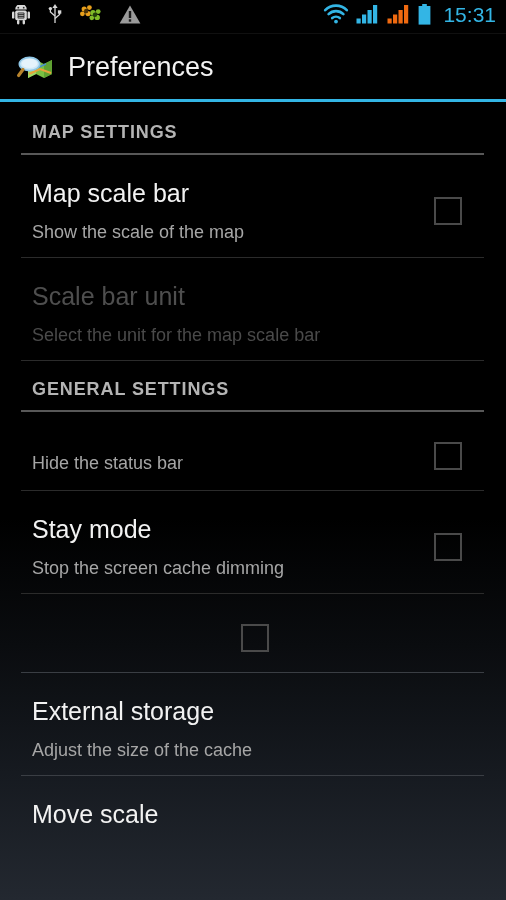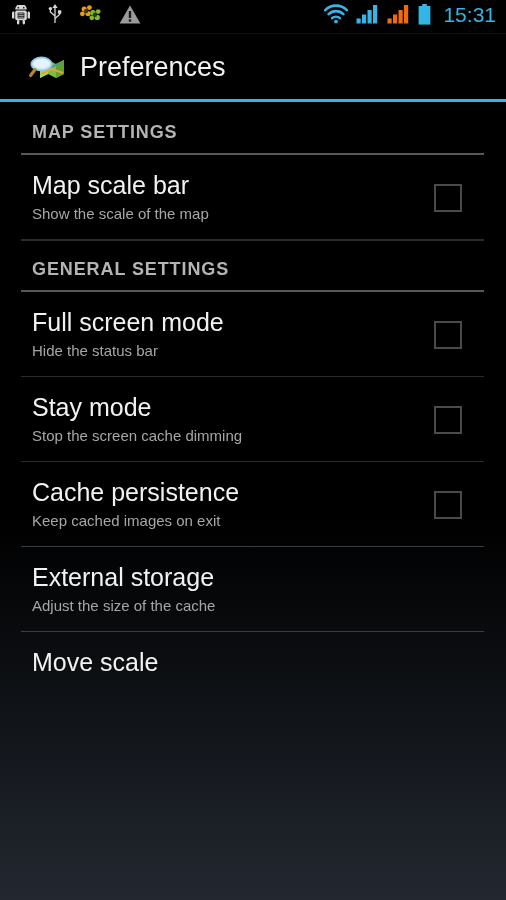--- a/index.html
+++ b/index.html
@@ -47,21 +47,21 @@
     font-family: "Liberation Sans", sans-serif;
   }
 
   
   #action-bar {
     position: relative;
     height: 65px;
     background: #000;
     display: flex;
     align-items: center;
-    padding-left: 28px;
+    padding-left: 16px;
   }
   #app-icon { width: 40px; height: 34px; display:block; }
   #action-title {
     color: #f2f2f2;
     font-size: 27px;
     line-height: 30px;
     margin-left: 12px;
     font-weight: normal;
   }
   #accent-line {
@@ -95,37 +95,37 @@
   .section-rule {
     height: 2px;
     background: #585858;
     margin: 4px 22px 0 21px;
   }
 
   .pref-item {
     position: relative;
     display: flex;
     align-items: center;
-    padding: 16px 32px 14px 32px;
+    padding: 24px 32px 14px 32px;
     min-height: 78px;
     justify-content: center;
   }
   .pref-text { flex: 1 1 auto; min-width: 0; }
   .pref-title {
     color: #f2f2f2;
     font-size: 25px;
     line-height: 29px;
     font-weight: normal;
     white-space: nowrap;
   }
   .pref-summary {
     color: #a6a6a6;
-    font-size: 15px;
+    font-size: 18px;
     line-height: 22px;
-    margin-top: 3px;
+    margin-top: 13px;
     white-space: nowrap;
   }
   .pref-item.disabled .pref-title { color: #4e4e4e; }
   .pref-item.disabled .pref-summary { color: #4a4a4a; }
 
   .checkbox {
     flex: 0 0 auto;
     width: 28px;
     height: 28px;
     border: 2px solid #4a4a4a;
@@ -297,51 +297,52 @@
 
     <div class="pref-item">
       <div class="pref-text">
         <div class="pref-title">Map scale bar</div>
         <div class="pref-summary">Show the scale of the map</div>
       </div>
       <div class="checkbox"></div>
     </div>
     <div class="item-divider"></div>
 
+    <div class="pref-item disabled">
+      <div class="pref-text">
+        <div class="pref-title">Scale bar unit</div>
+        <div class="pref-summary">Select the unit for the map scale bar</div>
+      </div>
+    </div>
     <div class="item-divider"></div>
 
 
     <div class="section-header">
       <div class="sh-label">GENERAL SETTINGS</div>
     </div>
     <div class="section-rule"></div>
 
     <div class="pref-item">
       <div class="pref-text">
-        <div class="pref-title">Full screen mode</div>
         <div class="pref-summary">Hide the status bar</div>
       </div>
       <div class="checkbox"></div>
     </div>
     <div class="item-divider"></div>
 
     <div class="pref-item">
       <div class="pref-text">
         <div class="pref-title">Stay mode</div>
         <div class="pref-summary">Stop the screen cache dimming</div>
       </div>
       <div class="checkbox"></div>
     </div>
     <div class="item-divider"></div>
 
     <div class="pref-item">
-      <div class="pref-text">
-        <div class="pref-title">Cache persistence</div>
-        <div class="pref-summary">Keep cached images on exit</div>
-      </div>
       <div class="checkbox"></div>
     </div>
     <div class="item-divider light"></div>
 
     <div class="pref-item">
       <div class="pref-text">
         <div class="pref-title">External storage</div>
         <div class="pref-summary">Adjust the size of the cache</div>
       </div>
     </div>

